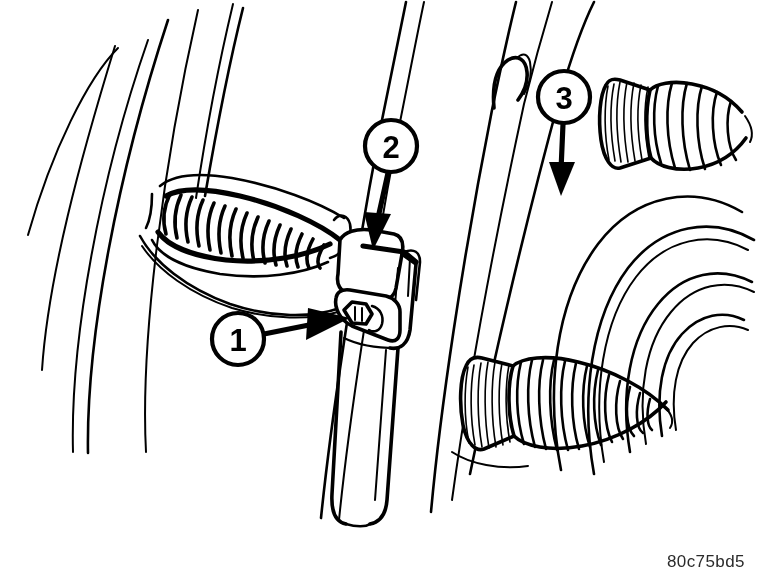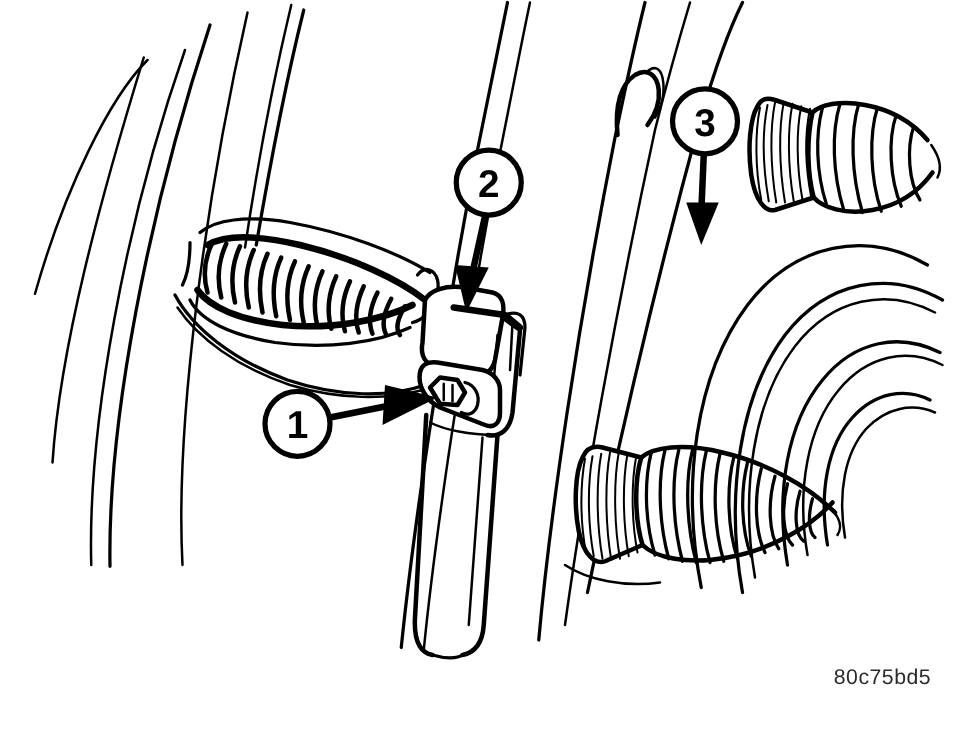--- a/index.html
+++ b/index.html
@@ -48,21 +48,21 @@
     font-family: "Liberation Sans", sans-serif;
     font-size: 31px;
     font-weight: bold;
     fill: #000000;
     text-anchor: middle;
     dominant-baseline: central;
   }
   #caption-label {
     position: absolute;
     left: 667px;
-    top: 532px;
+    top: 552px;
     font-family: "Liberation Sans", sans-serif;
     font-size: 17px;
     letter-spacing: 0.4px;
     color: #2b2b2b;
     white-space: nowrap;
     user-select: none;
   }
 </style>
 </head>
 <body>

